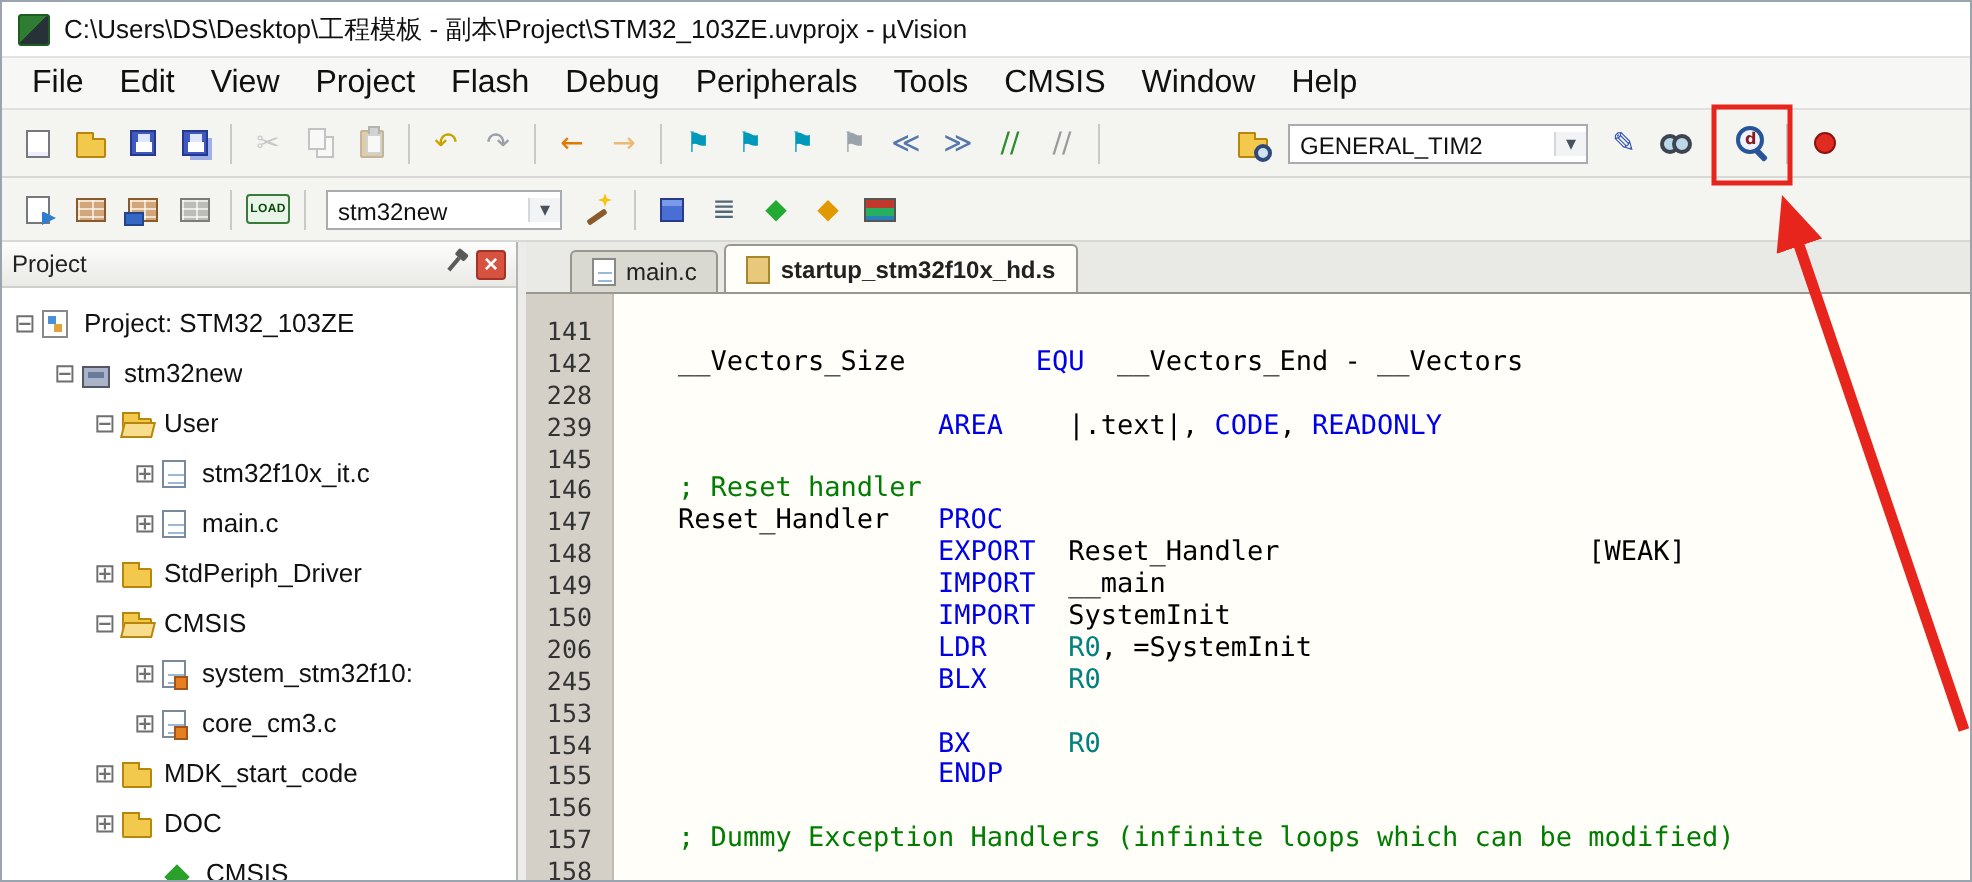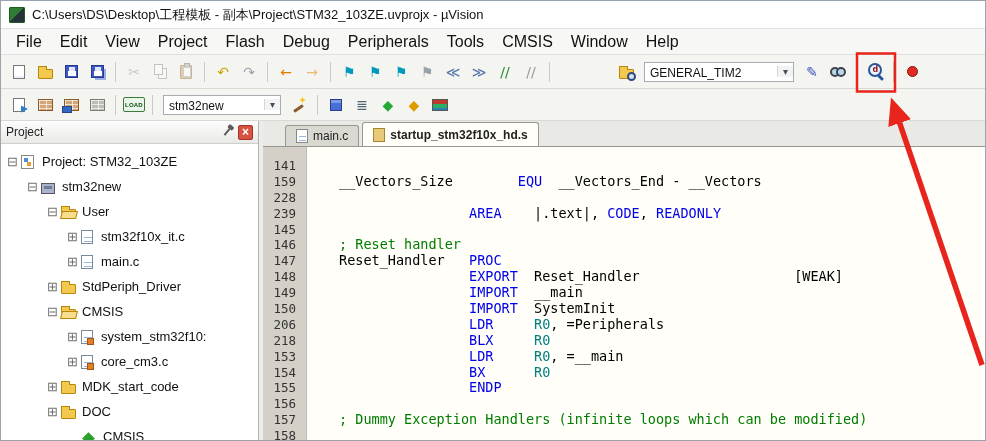--- a/index.html
+++ b/index.html
@@ -359,32 +359,32 @@
           </div>
           <div class="tab active">
             <span class="tabi file-asm"></span>
             <span class="tab-label">startup_stm32f10x_hd.s</span>
           </div>
         </div>
       <div class="editor-body">
         <div class="gutter-bg"></div>
         <div class="code-lines">
             <div class="code-line"><span class="ln">141</span><span class="ct"></span></div>
-            <div class="code-line"><span class="ln">159</span><span class="ct"><span class="sp">__Vectors_Size        </span><span class="sk">EQU</span><span class="sp">  __Vectors_End - __Vectors</span></span></div>
+            <div class="code-line"><span class="ln">142</span><span class="ct"><span class="sp">__Vectors_Size        </span><span class="sk">EQU</span><span class="sp">  __Vectors_End - __Vectors</span></span></div>
             <div class="code-line"><span class="ln">228</span><span class="ct"></span></div>
             <div class="code-line"><span class="ln">239</span><span class="ct"><span class="sp">                </span><span class="sk">AREA</span><span class="sp">    |.text|, </span><span class="sk">CODE</span><span class="sp">, </span><span class="sk">READONLY</span></span></div>
             <div class="code-line"><span class="ln">145</span><span class="ct"></span></div>
             <div class="code-line"><span class="ln">146</span><span class="ct"><span class="sc">; Reset handler</span></span></div>
             <div class="code-line"><span class="ln">147</span><span class="ct"><span class="sp">Reset_Handler   </span><span class="sk">PROC</span></span></div>
             <div class="code-line"><span class="ln">148</span><span class="ct"><span class="sp">                </span><span class="sk">EXPORT</span><span class="sp">  Reset_Handler                   [WEAK]</span></span></div>
             <div class="code-line"><span class="ln">149</span><span class="ct"><span class="sp">                </span><span class="sk">IMPORT</span><span class="sp">  __main</span></span></div>
             <div class="code-line"><span class="ln">150</span><span class="ct"><span class="sp">                </span><span class="sk">IMPORT</span><span class="sp">  SystemInit</span></span></div>
-            <div class="code-line"><span class="ln">206</span><span class="ct"><span class="sp">                </span><span class="sk">LDR</span><span class="sp">     </span><span class="sr">R0</span><span class="sp">, =Peripherals</span></span></div>
-            <div class="code-line"><span class="ln">218</span><span class="ct"><span class="sp">                </span><span class="sk">BLX</span><span class="sp">     </span><span class="sr">R0</span></span></div>
-            <div class="code-line"><span class="ln">153</span><span class="ct"><span class="sp">                </span><span class="sk">LDR</span><span class="sp">     </span><span class="sr">R0</span><span class="sp">, =__main</span></span></div>
+            <div class="code-line"><span class="ln">206</span><span class="ct"><span class="sp">                </span><span class="sk">LDR</span><span class="sp">     </span><span class="sr">R0</span><span class="sp">, =SystemInit</span></span></div>
+            <div class="code-line"><span class="ln">245</span><span class="ct"><span class="sp">                </span><span class="sk">BLX</span><span class="sp">     </span><span class="sr">R0</span></span></div>
+            <div class="code-line"><span class="ln">153</span></div>
             <div class="code-line"><span class="ln">154</span><span class="ct"><span class="sp">                </span><span class="sk">BX</span><span class="sp">      </span><span class="sr">R0</span></span></div>
             <div class="code-line"><span class="ln">155</span><span class="ct"><span class="sp">                </span><span class="sk">ENDP</span></span></div>
             <div class="code-line"><span class="ln">156</span><span class="ct"></span></div>
             <div class="code-line"><span class="ln">157</span><span class="ct"><span class="sc">; Dummy Exception Handlers (infinite loops which can be modified)</span></span></div>
             <div class="code-line"><span class="ln">158</span><span class="ct"></span></div>
           </div>
       </div>
     </div>
 
   </div>

